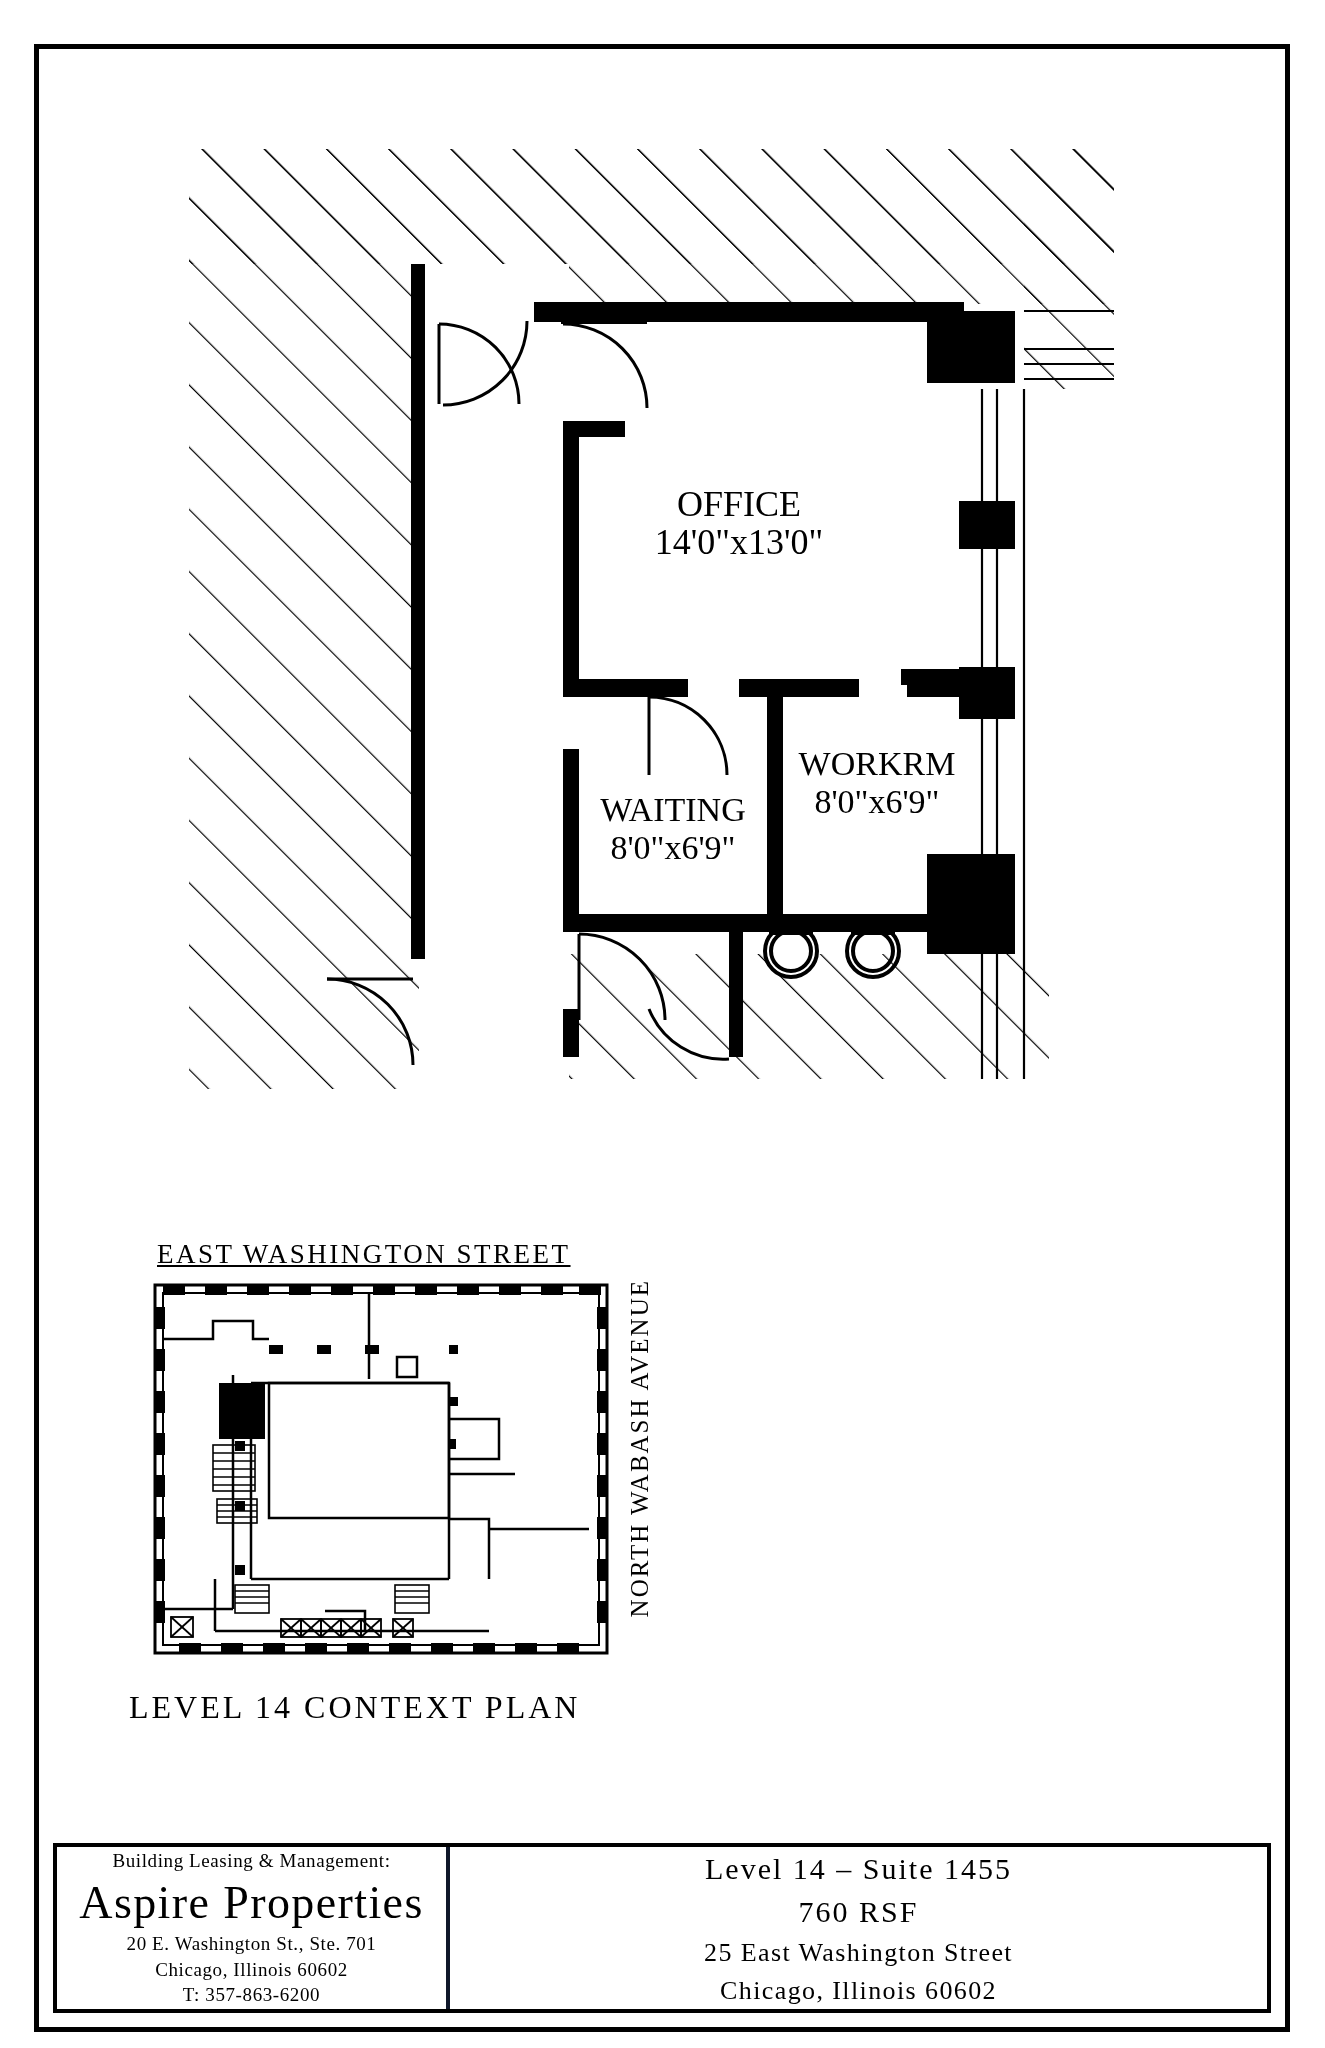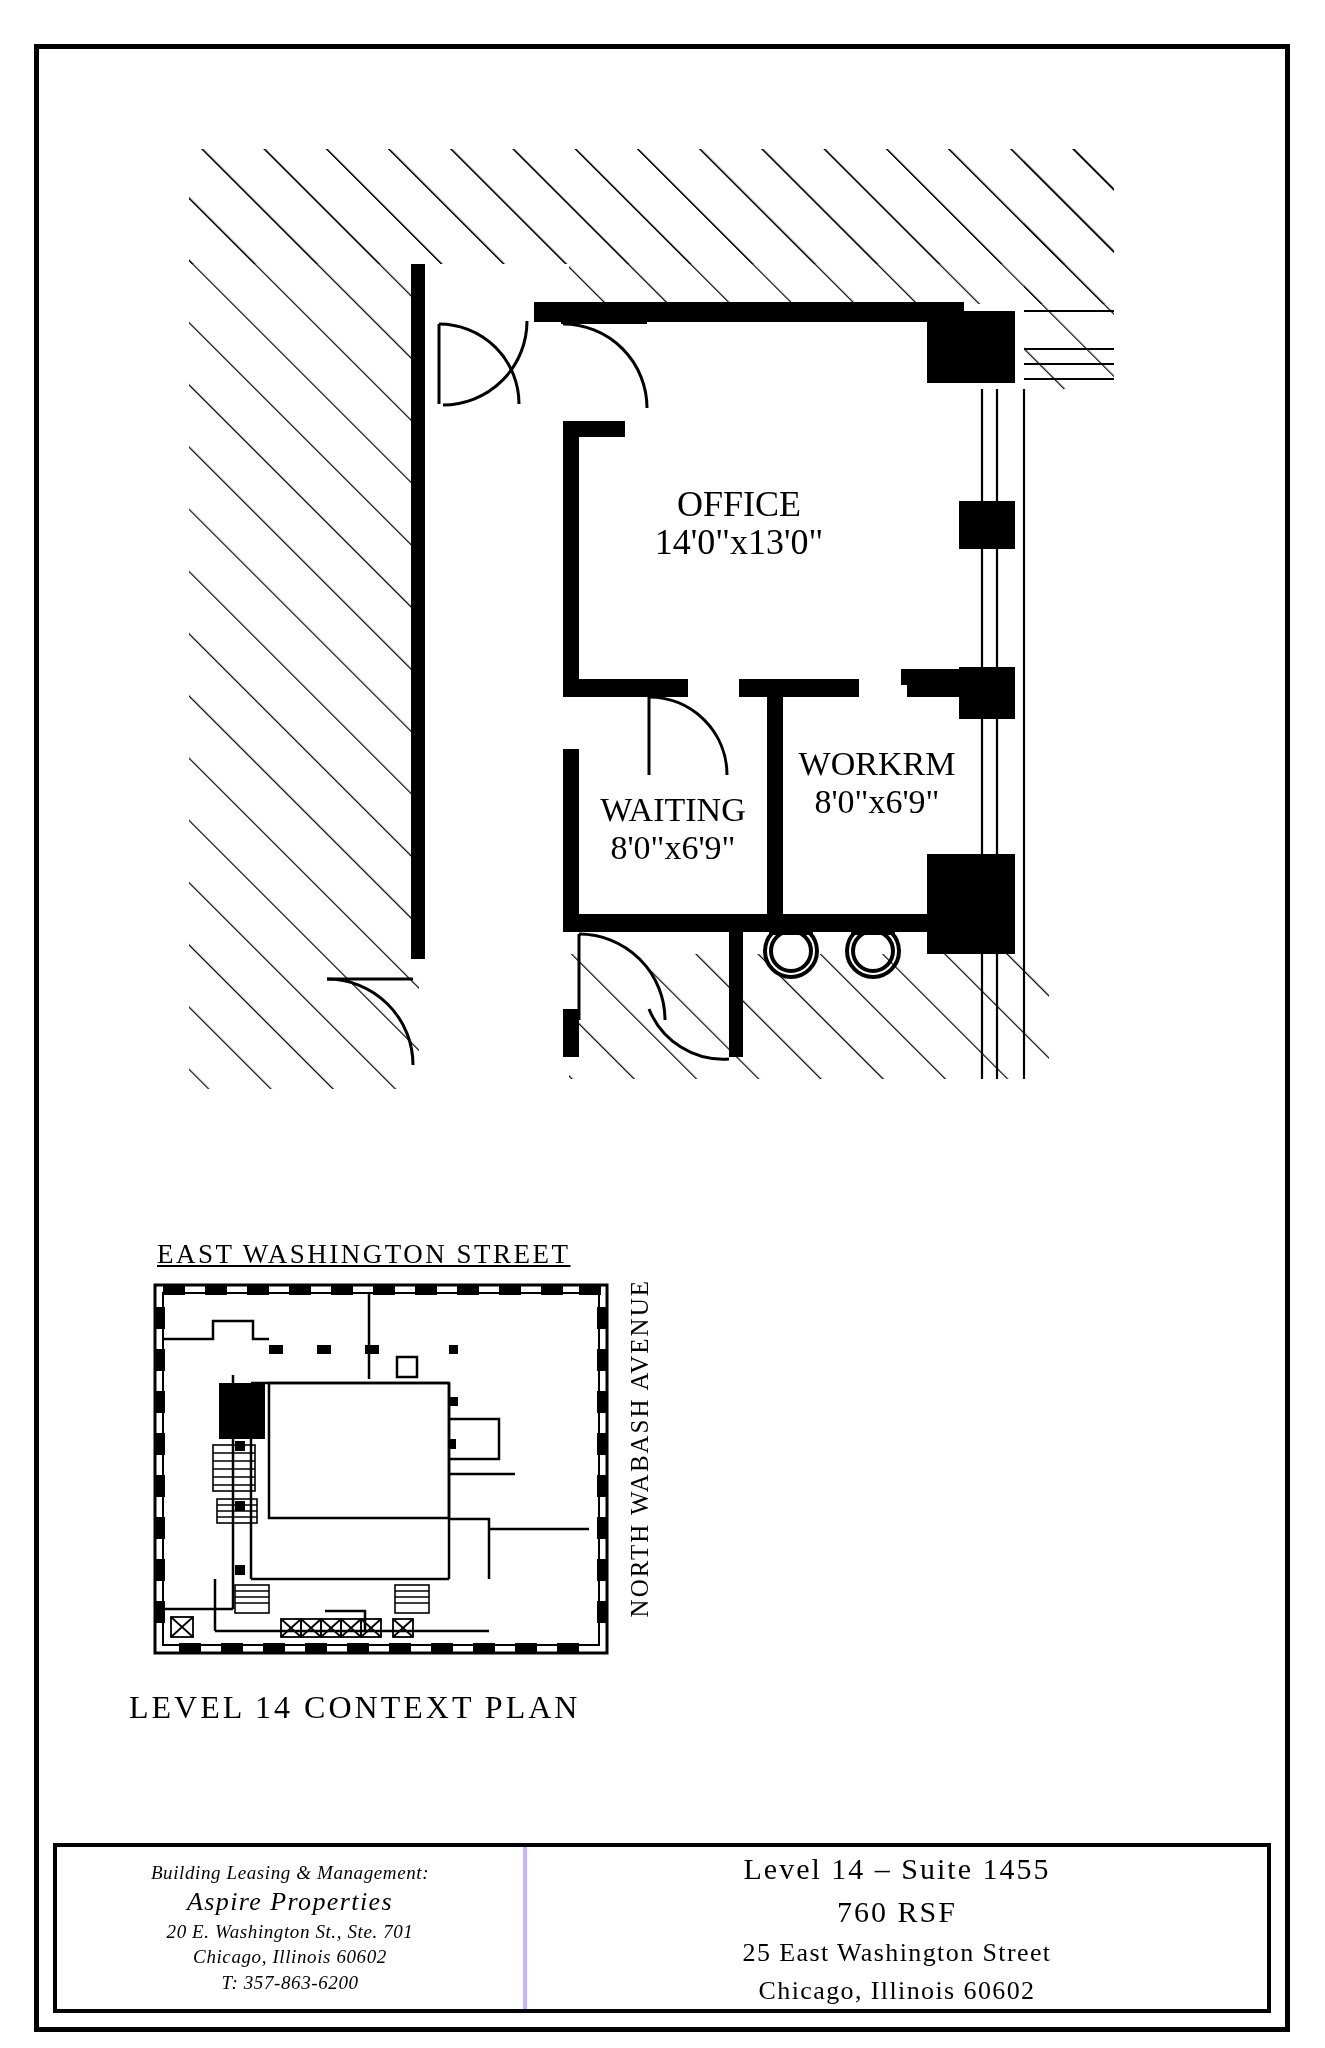--- a/index.html
+++ b/index.html
@@ -79,46 +79,45 @@
     position: absolute;
     left: 14px;
     bottom: 14px;
     width: 1218px;
     height: 170px;
     border: 4px solid #000;
     box-sizing: border-box;
     display: flex;
   }
   #tb-left {
-    width: 470px;
-    border-right: 4px solid #c4b5fd;
+    width: 393px;
+    border-right: 4px solid #0f172a;
     box-sizing: border-box;
     display: flex;
     flex-direction: column;
     align-items: center;
     justify-content: center;
     padding: 4px 6px;
-    font-style: italic;
   }
   #tb-right {
     flex: 1;
     display: flex;
     flex-direction: column;
     align-items: center;
     justify-content: center;
     padding: 4px 22px;
   }
   .tb-small {
     font-size: 19px;
     letter-spacing: 0.6px;
     line-height: 1.35;
     white-space: nowrap;
   }
   .tb-brand {
-    font-size: 26px;
+    font-size: 46px;
     letter-spacing: 1.4px;
     line-height: 1.25;
     white-space: nowrap;
   }
   .tb-big {
     font-size: 30px;
     letter-spacing: 2px;
     line-height: 1.45;
     white-space: nowrap;
   }

